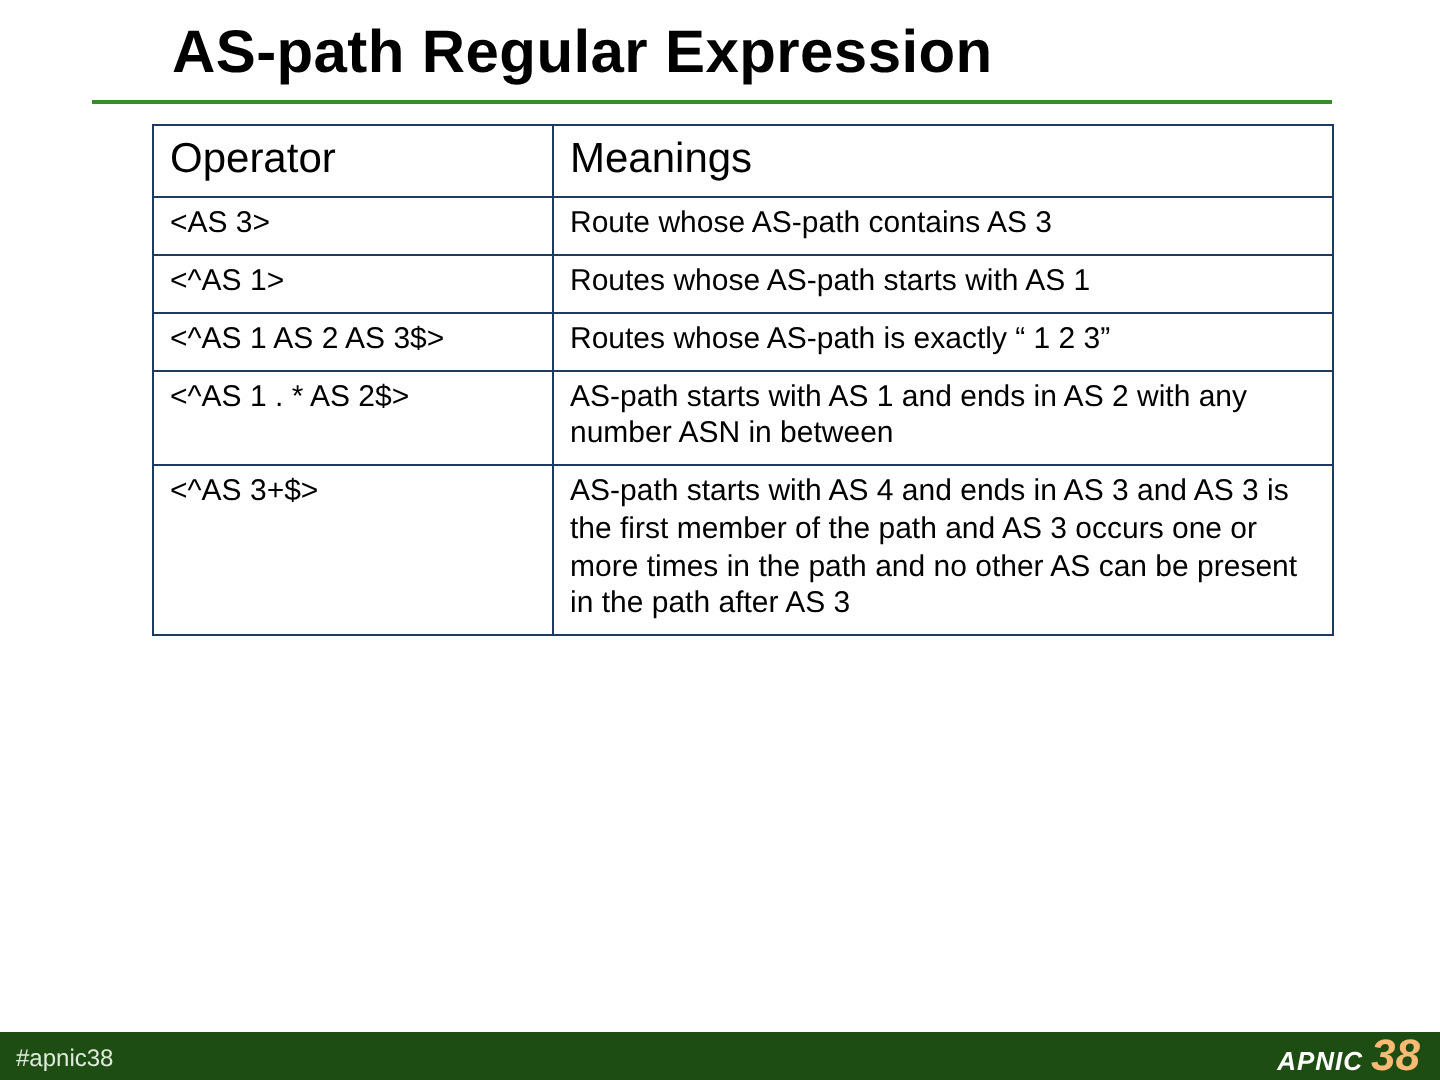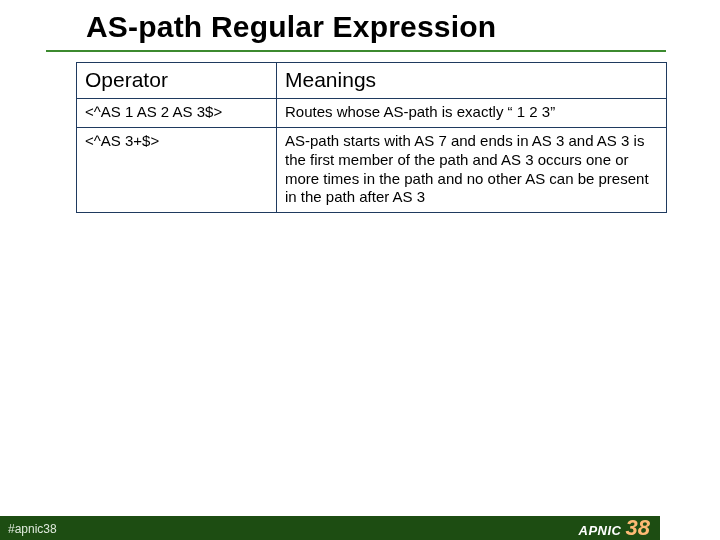--- a/index.html
+++ b/index.html
@@ -57,21 +57,21 @@
     font-weight: 400;
     font-size: 21px;
   }
   table.op td {
     font-size: 15px;
   }
   .footer {
     position: absolute;
     left: 0;
     bottom: 0;
-    width: 660px;
+    width: 720px;
     height: 24px;
     background: #1d4d12;
   }
   .hashtag {
     position: absolute;
     left: 8px;
     bottom: 4px;
     color: #dfe9dc;
     font-size: 12px;
     font-family: "Segoe UI", Arial, sans-serif;
@@ -113,26 +113,38 @@
         <col class="c2">
       </colgroup>
     <thead>
       <tr>
         <th>Operator</th>
         <th>Meanings</th>
       </tr>
     </thead>
     <tbody>
       <tr>
+        <td>&lt;AS 3&gt;</td>
+        <td>Route whose AS-path contains AS 3</td>
+      </tr>
+      <tr>
+        <td>&lt;^AS 1&gt;</td>
+        <td>Routes whose AS-path starts with AS 1</td>
+      </tr>
+      <tr>
         <td>&lt;^AS 1 AS 2 AS 3$&gt;</td>
         <td>Routes whose AS-path is exactly “ 1 2 3”</td>
       </tr>
       <tr>
+        <td>&lt;^AS 1 . * AS 2$&gt;</td>
+        <td>AS-path starts with AS 1 and ends in AS 2 with any number ASN in between</td>
+      </tr>
+      <tr>
         <td>&lt;^AS 3+$&gt;</td>
-        <td>AS-path starts with AS 7 and ends in AS 3 and AS 3 is the first member of the path and AS 3 occurs one or more times in the path and no other AS can be present in the path after AS 3</td>
+        <td>AS-path starts with AS 4 and ends in AS 3 and AS 3 is the first member of the path and AS 3 occurs one or more times in the path and no other AS can be present in the path after AS 3</td>
       </tr>
     </tbody>
   </table>
 
   <div class="footer">
     <span class="hashtag">#apnic38</span>
     <span class="brand">
       <span class="brand-apnic">APNIC</span>
       <span class="brand-num">38</span>
     </span>

